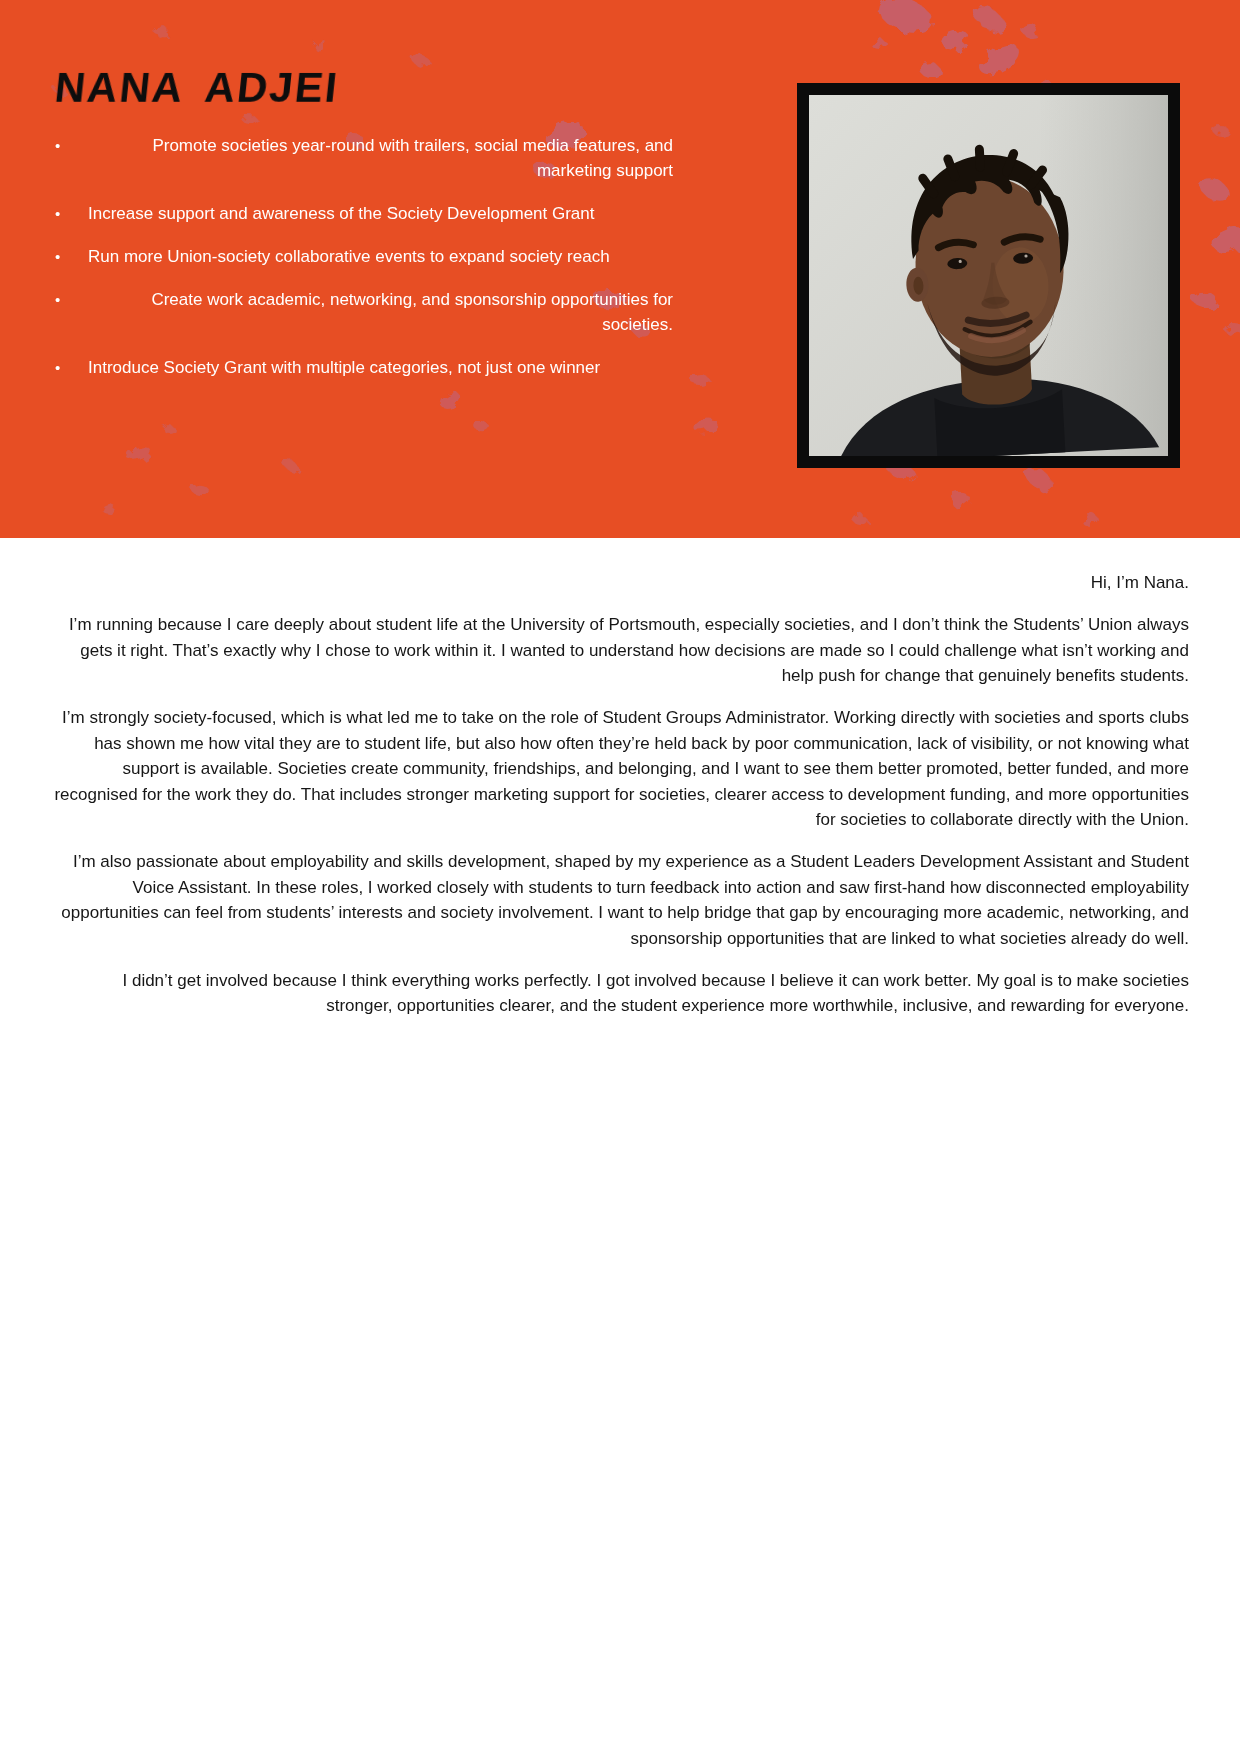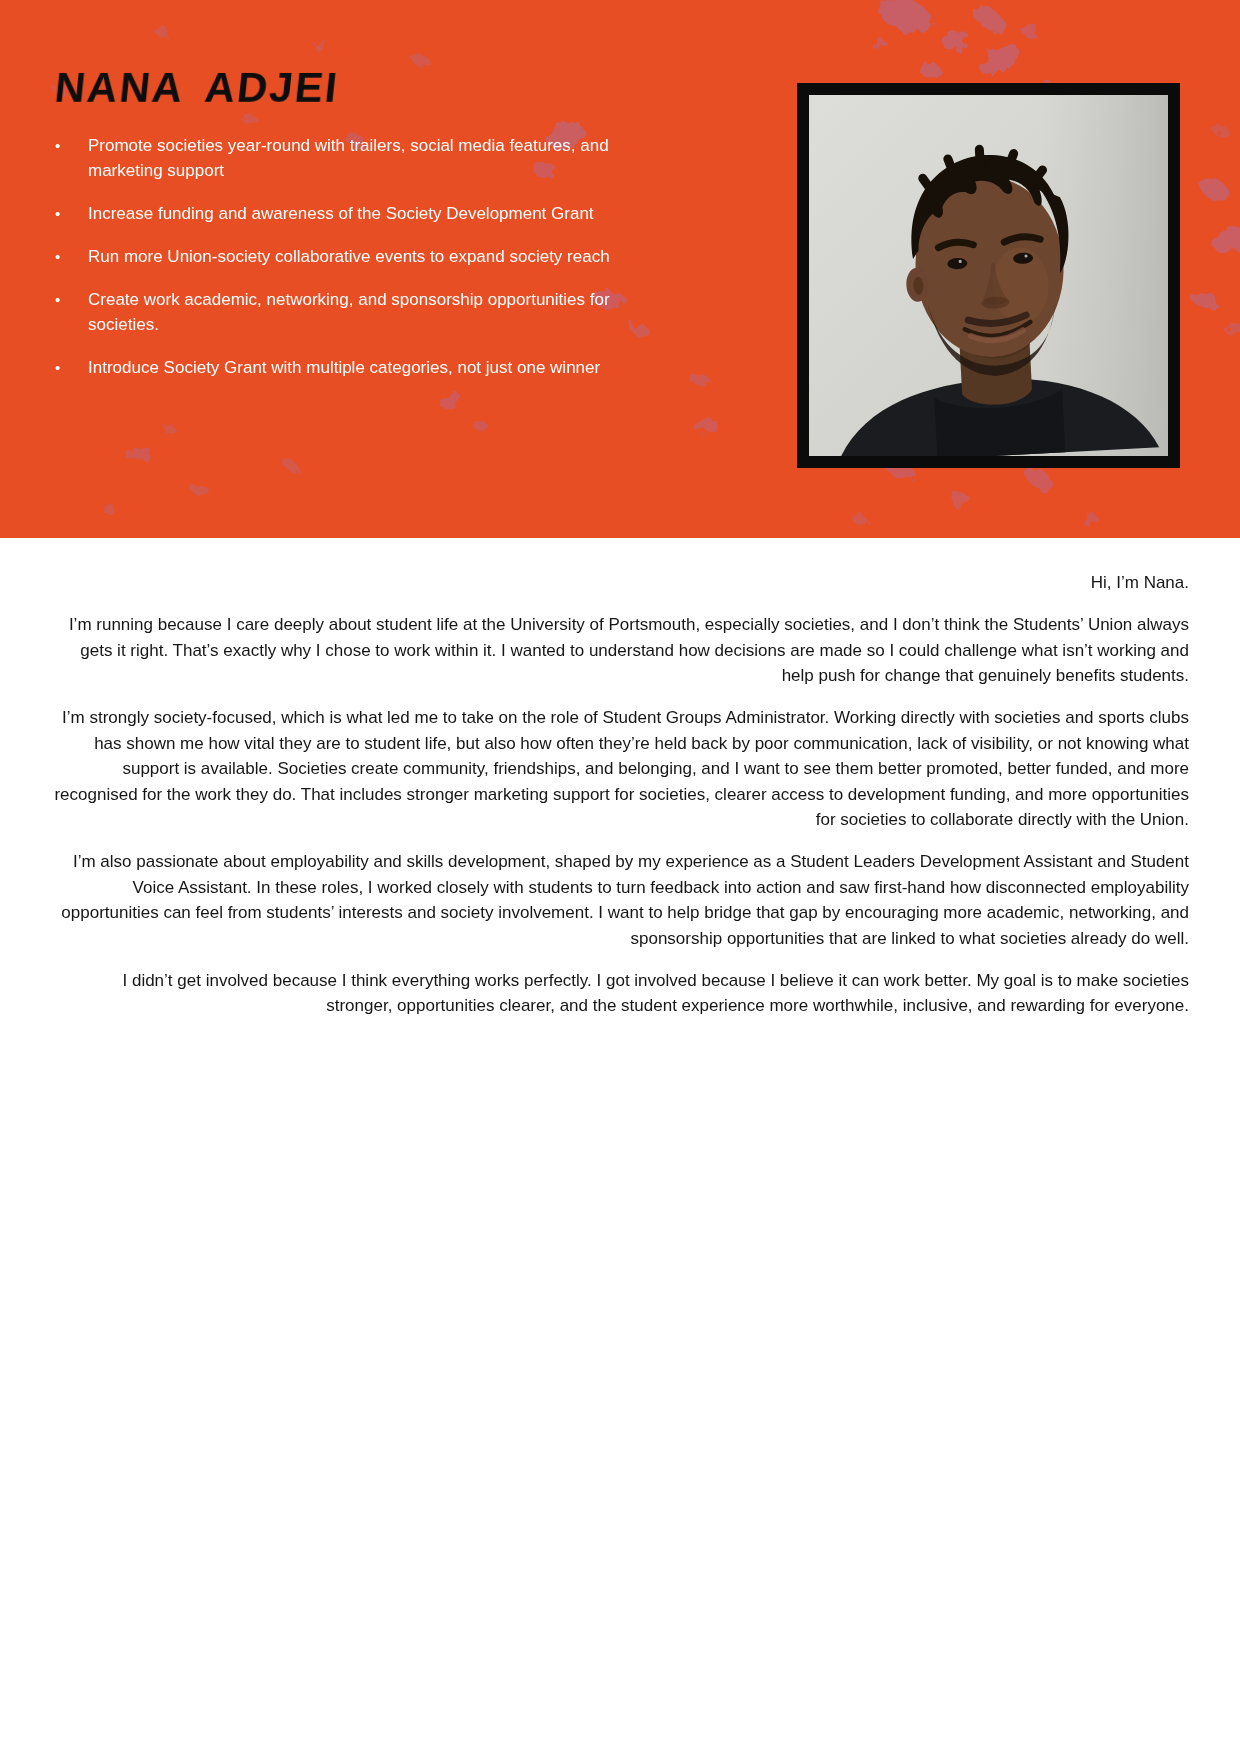--- a/index.html
+++ b/index.html
@@ -48,21 +48,21 @@
     display:flex;
     margin-bottom:18px;
     color:var(--bullet-text);
     font-size:17px;line-height:25px;
   }
   .bullets .dot{
     flex:0 0 33px;
     font-size:15px;line-height:25px;
     color:var(--bullet-text);
   }
-  .bullets .btxt{max-width:585px;}
+  .bullets .btxt{max-width:585px;text-align:right;}
   .photo-frame{
     position:absolute;left:797px;top:83px;z-index:2;
     width:383px;height:385px;
     border:12px solid var(--photo-frame);
     background:var(--photo-bg);
   }
   .photo-frame svg{display:block;width:100%;height:100%;}
   
   .body-copy{
     position:absolute;left:53px;top:570px;z-index:2;
@@ -154,21 +154,21 @@
 
     <h1 class="candidate-name">NANA ADJEI</h1>
 
     <ul class="bullets">
       <li>
         <span class="dot">•</span>
         <span class="btxt">Promote societies year-round with trailers, social media features, and marketing support</span>
       </li>
       <li>
         <span class="dot">•</span>
-        <span class="btxt">Increase funding and awareness of the Society Development Grant</span>
+        <span class="btxt">Increase support and awareness of the Society Development Grant</span>
       </li>
       <li>
         <span class="dot">•</span>
         <span class="btxt">Run more Union-society collaborative events to expand society reach</span>
       </li>
       <li>
         <span class="dot">•</span>
         <span class="btxt">Create work academic, networking, and sponsorship opportunities for societies.</span>
       </li>
       <li>

